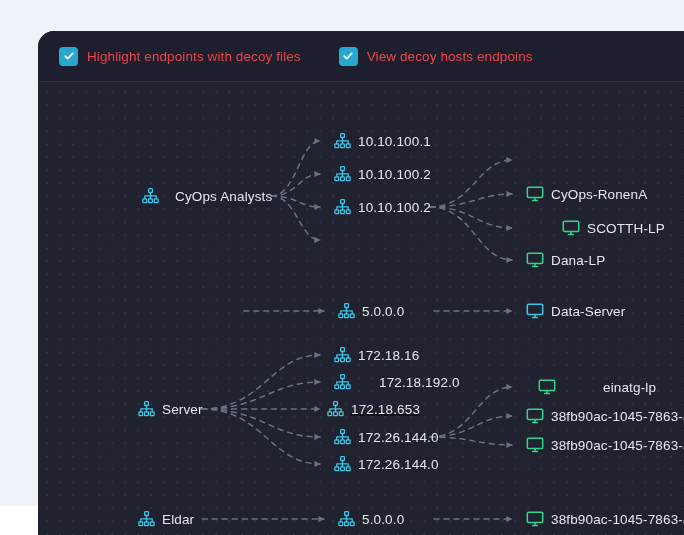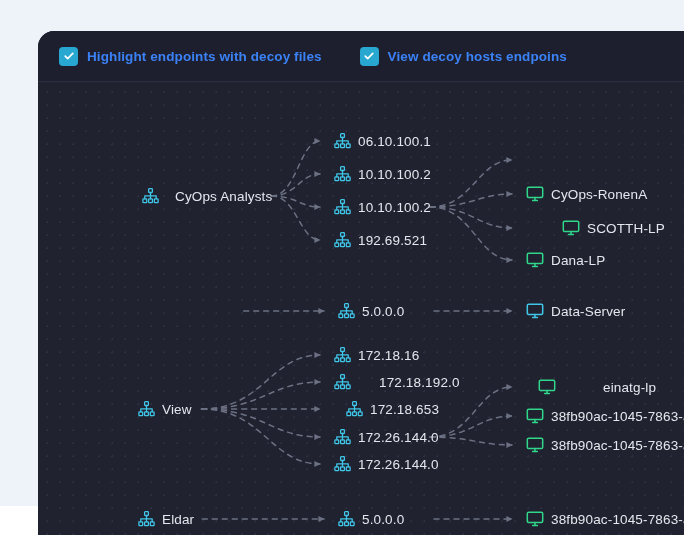--- a/index.html
+++ b/index.html
@@ -42,21 +42,21 @@
   
   .cbwrap{display:flex;align-items:center;gap:9px;}
   .cb1{margin-left:21px;}
   .cb2{margin-left:38px;}
   .cbox{
     width:19px;height:19px;border-radius:4px;background:#28a8d0;
     display:flex;align-items:center;justify-content:center;flex:0 0 auto;
   }
   .cbox svg{display:block;}
   .cblabel{
-    font-size:13.5px;color:#3b82f6;letter-spacing:.1px;white-space:nowrap;font-weight:bold;
+    font-size:13.5px;color:#ef4444;letter-spacing:.1px;white-space:nowrap;
   }
 
   
   .graph{position:absolute;inset:0;}
   svg.links{position:absolute;left:0;top:0;width:700px;height:469px;overflow:visible;}
 
   .node{
     position:absolute;display:flex;align-items:center;gap:7px;white-space:nowrap;
     transform:translateY(-50%);
   }
@@ -137,21 +137,21 @@
           <div class="node" style="left: 296px; top: 59px;">
             <span>
               <svg class="ico" width="17" height="17" viewBox="0 0 17 17" aria-hidden="true">
                 <rect x="6.6" y="1.2" width="3.8" height="3.8" rx="0.7" fill="none" stroke="#3fc6e8" stroke-width="1.3"></rect>
                 <rect x="0.9" y="11.3" width="3.8" height="3.8" rx="0.7" fill="none" stroke="#3fc6e8" stroke-width="1.3"></rect>
                 <rect x="6.6" y="11.3" width="3.8" height="3.8" rx="0.7" fill="none" stroke="#3fc6e8" stroke-width="1.3"></rect>
                 <rect x="12.3" y="11.3" width="3.8" height="3.8" rx="0.7" fill="none" stroke="#3fc6e8" stroke-width="1.3"></rect>
                 <path d="M8.5 5.0 V8.3 M2.8 11.3 V8.3 H14.2 V11.3 M8.5 8.3 V11.3" fill="none" stroke="#3fc6e8" stroke-width="1.3" stroke-linecap="round" stroke-linejoin="round"></path>
               </svg>
             </span>
-            <span class="ntext">06.10.100.1</span>
+            <span class="ntext">10.10.100.1</span>
           </div>
           <div class="node" style="left: 296px; top: 92px;">
             <span>
               <svg class="ico" width="17" height="17" viewBox="0 0 17 17" aria-hidden="true">
                 <rect x="6.6" y="1.2" width="3.8" height="3.8" rx="0.7" fill="none" stroke="#3fc6e8" stroke-width="1.3"></rect>
                 <rect x="0.9" y="11.3" width="3.8" height="3.8" rx="0.7" fill="none" stroke="#3fc6e8" stroke-width="1.3"></rect>
                 <rect x="6.6" y="11.3" width="3.8" height="3.8" rx="0.7" fill="none" stroke="#3fc6e8" stroke-width="1.3"></rect>
                 <rect x="12.3" y="11.3" width="3.8" height="3.8" rx="0.7" fill="none" stroke="#3fc6e8" stroke-width="1.3"></rect>
                 <path d="M8.5 5.0 V8.3 M2.8 11.3 V8.3 H14.2 V11.3 M8.5 8.3 V11.3" fill="none" stroke="#3fc6e8" stroke-width="1.3" stroke-linecap="round" stroke-linejoin="round"></path>
               </svg>
@@ -162,32 +162,20 @@
             <span>
               <svg class="ico" width="17" height="17" viewBox="0 0 17 17" aria-hidden="true">
                 <rect x="6.6" y="1.2" width="3.8" height="3.8" rx="0.7" fill="none" stroke="#3fc6e8" stroke-width="1.3"></rect>
                 <rect x="0.9" y="11.3" width="3.8" height="3.8" rx="0.7" fill="none" stroke="#3fc6e8" stroke-width="1.3"></rect>
                 <rect x="6.6" y="11.3" width="3.8" height="3.8" rx="0.7" fill="none" stroke="#3fc6e8" stroke-width="1.3"></rect>
                 <rect x="12.3" y="11.3" width="3.8" height="3.8" rx="0.7" fill="none" stroke="#3fc6e8" stroke-width="1.3"></rect>
                 <path d="M8.5 5.0 V8.3 M2.8 11.3 V8.3 H14.2 V11.3 M8.5 8.3 V11.3" fill="none" stroke="#3fc6e8" stroke-width="1.3" stroke-linecap="round" stroke-linejoin="round"></path>
               </svg>
             </span>
             <span class="ntext">10.10.100.2</span>
-          </div>
-          <div class="node" style="left: 296px; top: 158px;">
-            <span>
-              <svg class="ico" width="17" height="17" viewBox="0 0 17 17" aria-hidden="true">
-                <rect x="6.6" y="1.2" width="3.8" height="3.8" rx="0.7" fill="none" stroke="#3fc6e8" stroke-width="1.3"></rect>
-                <rect x="0.9" y="11.3" width="3.8" height="3.8" rx="0.7" fill="none" stroke="#3fc6e8" stroke-width="1.3"></rect>
-                <rect x="6.6" y="11.3" width="3.8" height="3.8" rx="0.7" fill="none" stroke="#3fc6e8" stroke-width="1.3"></rect>
-                <rect x="12.3" y="11.3" width="3.8" height="3.8" rx="0.7" fill="none" stroke="#3fc6e8" stroke-width="1.3"></rect>
-                <path d="M8.5 5.0 V8.3 M2.8 11.3 V8.3 H14.2 V11.3 M8.5 8.3 V11.3" fill="none" stroke="#3fc6e8" stroke-width="1.3" stroke-linecap="round" stroke-linejoin="round"></path>
-              </svg>
-            </span>
-            <span class="ntext">192.69.521</span>
           </div>
           <div class="node" style="left: 488px; top: 112px;">
             <span>
               <svg class="ico" width="18" height="18" viewBox="0 0 18 18" aria-hidden="true">
                 <rect x="1.3" y="2.2" width="15.4" height="10.4" rx="1.4" fill="none" stroke="#30d68a" stroke-width="1.5"></rect>
                 <path d="M6.6 15.6 H11.4 M9 12.6 V15.6" fill="none" stroke="#30d68a" stroke-width="1.5" stroke-linecap="round"></path>
               </svg>
             </span>
             <span class="ntext">CyOps-RonenA</span>
           </div>
@@ -233,21 +221,21 @@
           <div class="node" style="left: 100px; top: 327px;">
             <span>
               <svg class="ico" width="17" height="17" viewBox="0 0 17 17" aria-hidden="true">
                 <rect x="6.6" y="1.2" width="3.8" height="3.8" rx="0.7" fill="none" stroke="#3fc6e8" stroke-width="1.3"></rect>
                 <rect x="0.9" y="11.3" width="3.8" height="3.8" rx="0.7" fill="none" stroke="#3fc6e8" stroke-width="1.3"></rect>
                 <rect x="6.6" y="11.3" width="3.8" height="3.8" rx="0.7" fill="none" stroke="#3fc6e8" stroke-width="1.3"></rect>
                 <rect x="12.3" y="11.3" width="3.8" height="3.8" rx="0.7" fill="none" stroke="#3fc6e8" stroke-width="1.3"></rect>
                 <path d="M8.5 5.0 V8.3 M2.8 11.3 V8.3 H14.2 V11.3 M8.5 8.3 V11.3" fill="none" stroke="#3fc6e8" stroke-width="1.3" stroke-linecap="round" stroke-linejoin="round"></path>
               </svg>
             </span>
-            <span class="ntext">View</span>
+            <span class="ntext">Server</span>
           </div>
           <div class="node" style="left: 296px; top: 273px;">
             <span>
               <svg class="ico" width="17" height="17" viewBox="0 0 17 17" aria-hidden="true">
                 <rect x="6.6" y="1.2" width="3.8" height="3.8" rx="0.7" fill="none" stroke="#3fc6e8" stroke-width="1.3"></rect>
                 <rect x="0.9" y="11.3" width="3.8" height="3.8" rx="0.7" fill="none" stroke="#3fc6e8" stroke-width="1.3"></rect>
                 <rect x="6.6" y="11.3" width="3.8" height="3.8" rx="0.7" fill="none" stroke="#3fc6e8" stroke-width="1.3"></rect>
                 <rect x="12.3" y="11.3" width="3.8" height="3.8" rx="0.7" fill="none" stroke="#3fc6e8" stroke-width="1.3"></rect>
                 <path d="M8.5 5.0 V8.3 M2.8 11.3 V8.3 H14.2 V11.3 M8.5 8.3 V11.3" fill="none" stroke="#3fc6e8" stroke-width="1.3" stroke-linecap="round" stroke-linejoin="round"></path>
               </svg>
@@ -259,21 +247,21 @@
               <svg class="ico" width="17" height="17" viewBox="0 0 17 17" aria-hidden="true">
                 <rect x="6.6" y="1.2" width="3.8" height="3.8" rx="0.7" fill="none" stroke="#3fc6e8" stroke-width="1.3"></rect>
                 <rect x="0.9" y="11.3" width="3.8" height="3.8" rx="0.7" fill="none" stroke="#3fc6e8" stroke-width="1.3"></rect>
                 <rect x="6.6" y="11.3" width="3.8" height="3.8" rx="0.7" fill="none" stroke="#3fc6e8" stroke-width="1.3"></rect>
                 <rect x="12.3" y="11.3" width="3.8" height="3.8" rx="0.7" fill="none" stroke="#3fc6e8" stroke-width="1.3"></rect>
                 <path d="M8.5 5.0 V8.3 M2.8 11.3 V8.3 H14.2 V11.3 M8.5 8.3 V11.3" fill="none" stroke="#3fc6e8" stroke-width="1.3" stroke-linecap="round" stroke-linejoin="round"></path>
               </svg>
             </span>
             <span class="ntext">172.18.192.0</span>
           </div>
-          <div class="node" style="left: 308px; top: 327px;">
+          <div class="node" style="left: 289px; top: 327px; text-decoration: underline;">
             <span>
               <svg class="ico" width="17" height="17" viewBox="0 0 17 17" aria-hidden="true">
                 <rect x="6.6" y="1.2" width="3.8" height="3.8" rx="0.7" fill="none" stroke="#3fc6e8" stroke-width="1.3"></rect>
                 <rect x="0.9" y="11.3" width="3.8" height="3.8" rx="0.7" fill="none" stroke="#3fc6e8" stroke-width="1.3"></rect>
                 <rect x="6.6" y="11.3" width="3.8" height="3.8" rx="0.7" fill="none" stroke="#3fc6e8" stroke-width="1.3"></rect>
                 <rect x="12.3" y="11.3" width="3.8" height="3.8" rx="0.7" fill="none" stroke="#3fc6e8" stroke-width="1.3"></rect>
                 <path d="M8.5 5.0 V8.3 M2.8 11.3 V8.3 H14.2 V11.3 M8.5 8.3 V11.3" fill="none" stroke="#3fc6e8" stroke-width="1.3" stroke-linecap="round" stroke-linejoin="round"></path>
               </svg>
             </span>
             <span class="ntext">172.18.653</span>

